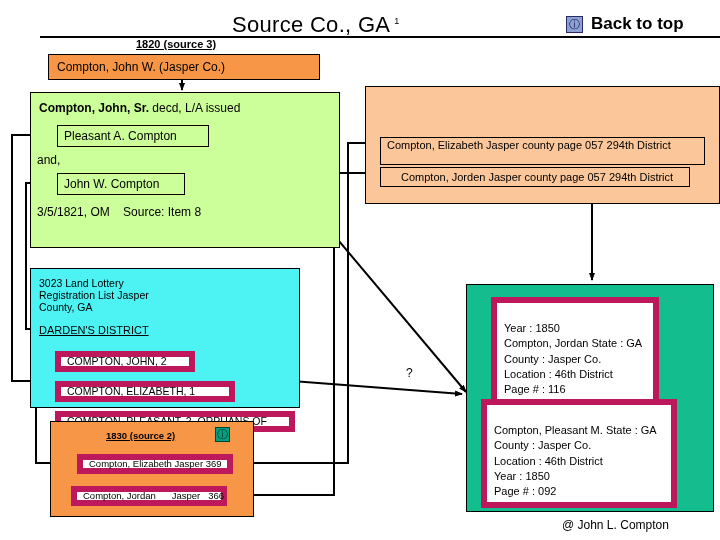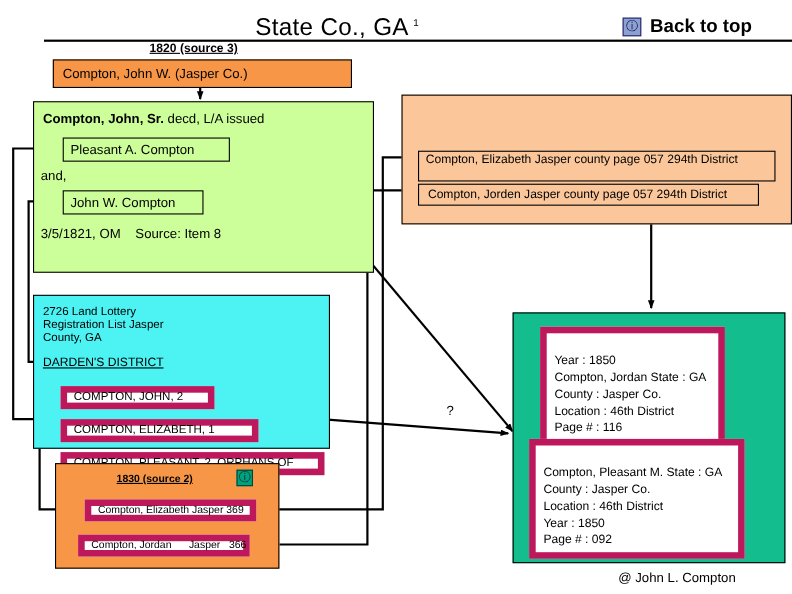--- a/index.html
+++ b/index.html
@@ -230,21 +230,21 @@
     width: 325px; height: 28px;
     display: flex; align-items: flex-start;
     font-size: 11px;
     padding-left: 6px;
   }
   #row-1840-jordan {
     left: 14px; top: 80px;
     width: 310px; height: 20px;
     display: flex; align-items: center;
     font-size: 11px;
-    padding-left: 8px;
+    padding-left: 20px;
   }
 
   #box-1850 {
     left: 466px; top: 284px;
     width: 248px; height: 228px;
   }
   #rec-jordan {
     left: 24px; top: 12px;
     width: 168px;
     font-size: 11px;
@@ -300,21 +300,21 @@
 
       <path d="M292,381 L462,394" marker-end="url(#ah)"></path>
 
       <path d="M243,127 L466,392" marker-end="url(#ah)"></path>
     </g>
   </svg>
 
   <div class="abs" id="header-rule"></div>
 
   <div class="abs" id="page-title">
-    <span>State Co., GA</span><span class="sup">1</span>
+    <span>Source Co., GA</span><span class="sup">1</span>
   </div>
 
   <div class="abs" id="back-to-top">
     <span class="info-icon">ⓘ</span>
     <span class="label">Back to top</span>
   </div>
 
   <div class="abs" id="source1-label">1820 (source 3)</div>
 
   <div class="abs panel panel-orange" id="box-1820">
@@ -329,21 +329,21 @@
       <b>Compton, John, Sr.</b><span> decd, L/A issued</span>
     </div>
     <div class="abs txt" id="estate-and">and,</div>
     <div class="abs tbox" id="child-johnw">
       <span>John W. Compton</span>
     </div>
     <div class="abs" id="estate-footer">3/5/1821, OM    Source: Item 8</div>
   </div>
 
   <div class="abs panel panel-cyan" id="box-lottery">
-    <div class="abs" id="lottery-title">2726 Land Lottery
+    <div class="abs" id="lottery-title">3023 Land Lottery
 Registration List Jasper
 County, GA</div>
     <div class="abs" id="lottery-district">DARDEN'S DISTRICT</div>
     <div class="abs wbox" id="lot-john">
       <span>COMPTON, JOHN, 2</span>
     </div>
     <div class="abs wbox" id="lot-eliz">
       <span>COMPTON, ELIZABETH, 1</span>
     </div>
     <div class="abs wbox" id="lot-pleas">

